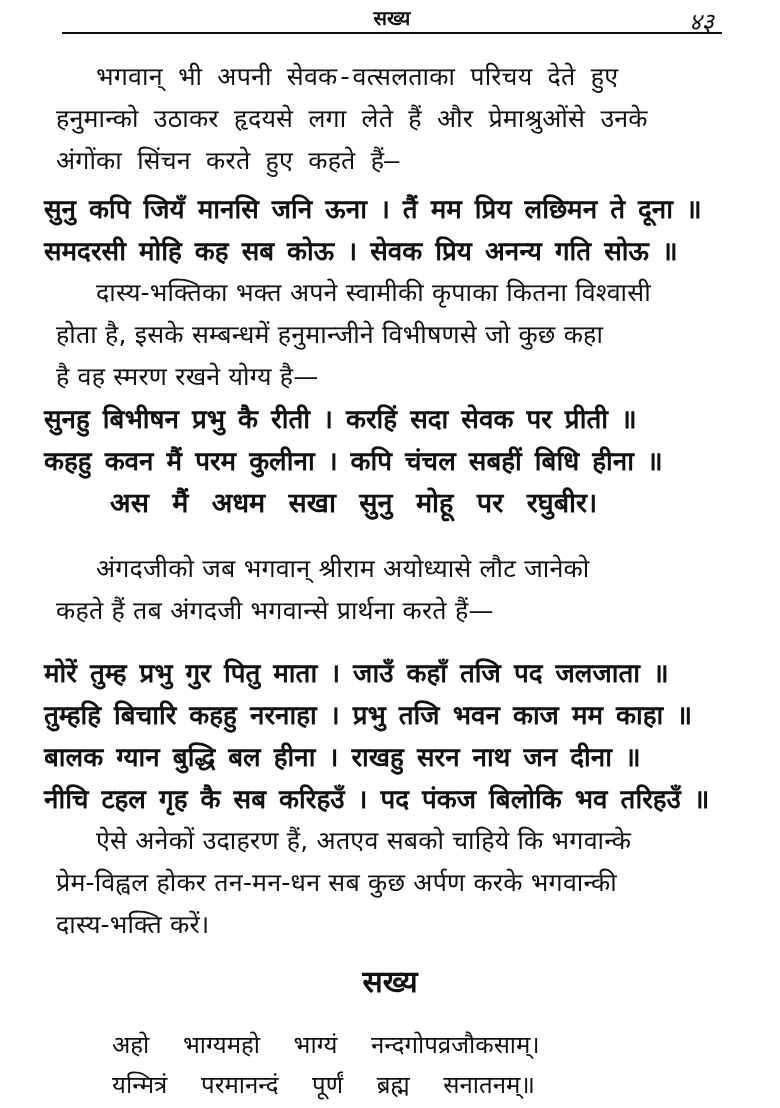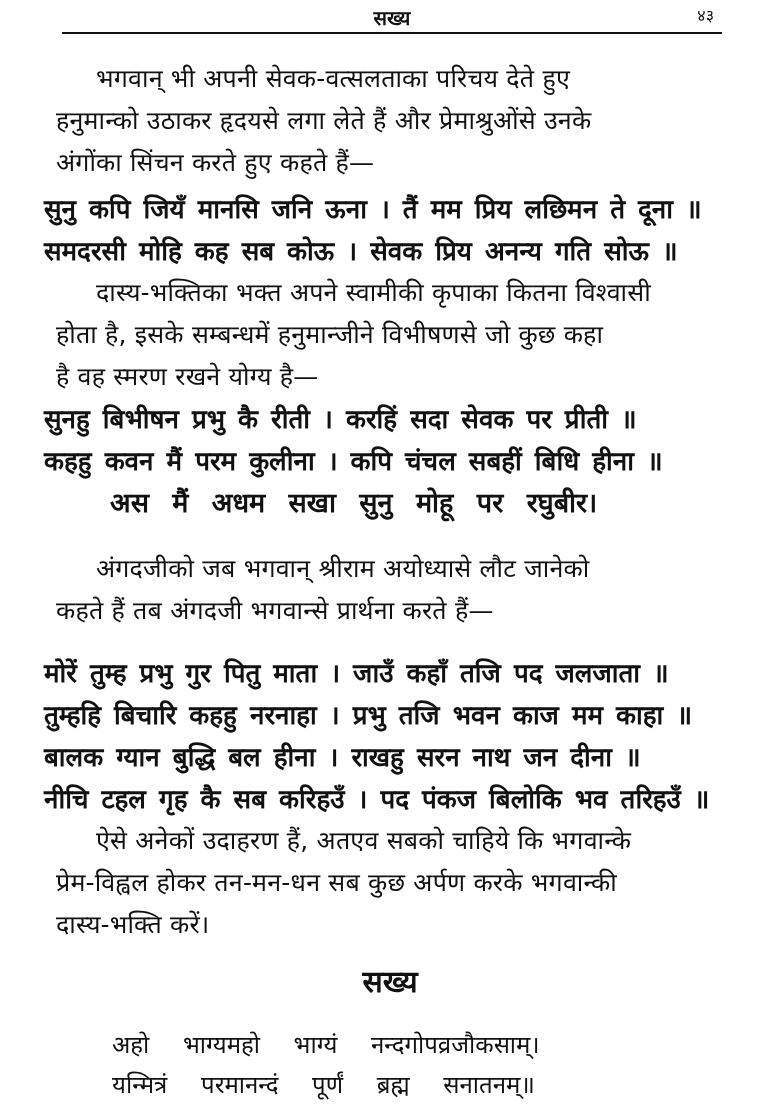--- a/index.html
+++ b/index.html
@@ -8,21 +8,21 @@
     font-family: "DejaVu Sans", "Liberation Sans", sans-serif; color: #111;
   }
   .header {
     position: absolute; left: 62px; top: 0; width: 660px; height: 34px;
   }
   .running-title {
     position: absolute; left: 0; right: 0; top: 4px; text-align: center;
     font-size: 20px; font-weight: bold;
   }
   .page-number {
-    position: absolute; right: 8px; top: 4px; font-size: 16px;
+    position: absolute; right: 8px; top: 4px; font-size: 24px; font-style: italic;
   }
   .header-rule {
     position: absolute; left: 62px; top: 32px; width: 660px; height: 0;
     border-top: 2px solid #111;
   }
   .prose {
     position: absolute; left: 56px; width: 670px;
     font-size: 25px; line-height: 42px; letter-spacing: 0.2px;
     text-align: justify;
   }
@@ -50,21 +50,21 @@
 </style>
 </head>
 <body>
 
 <div class="header">
   <div class="running-title">सख्य</div>
   <div class="page-number">४३</div>
 </div>
 <div class="header-rule"></div>
 
-<div class="prose" style="top:58px;">
+<div class="prose" style="top:58px;font-family:Liberation Mono, monospace;">
   <span class="line indent">भगवान् भी अपनी सेवक-वत्सलताका परिचय देते हुए</span>
   <span class="line">हनुमान्को उठाकर हृदयसे लगा लेते हैं और प्रेमाश्रुओंसे उनके</span>
   <span class="line">अंगोंका सिंचन करते हुए कहते हैं—</span>
 </div>
 
 <div class="verse" style="top:188px;">
   <span class="line">सुनु कपि जियँ मानसि जनि ऊना । तैं मम प्रिय लछिमन ते दूना ॥</span>
   <span class="line">समदरसी मोहि कह सब कोऊ । सेवक प्रिय अनन्य गति सोऊ ॥</span>
 </div>
 

